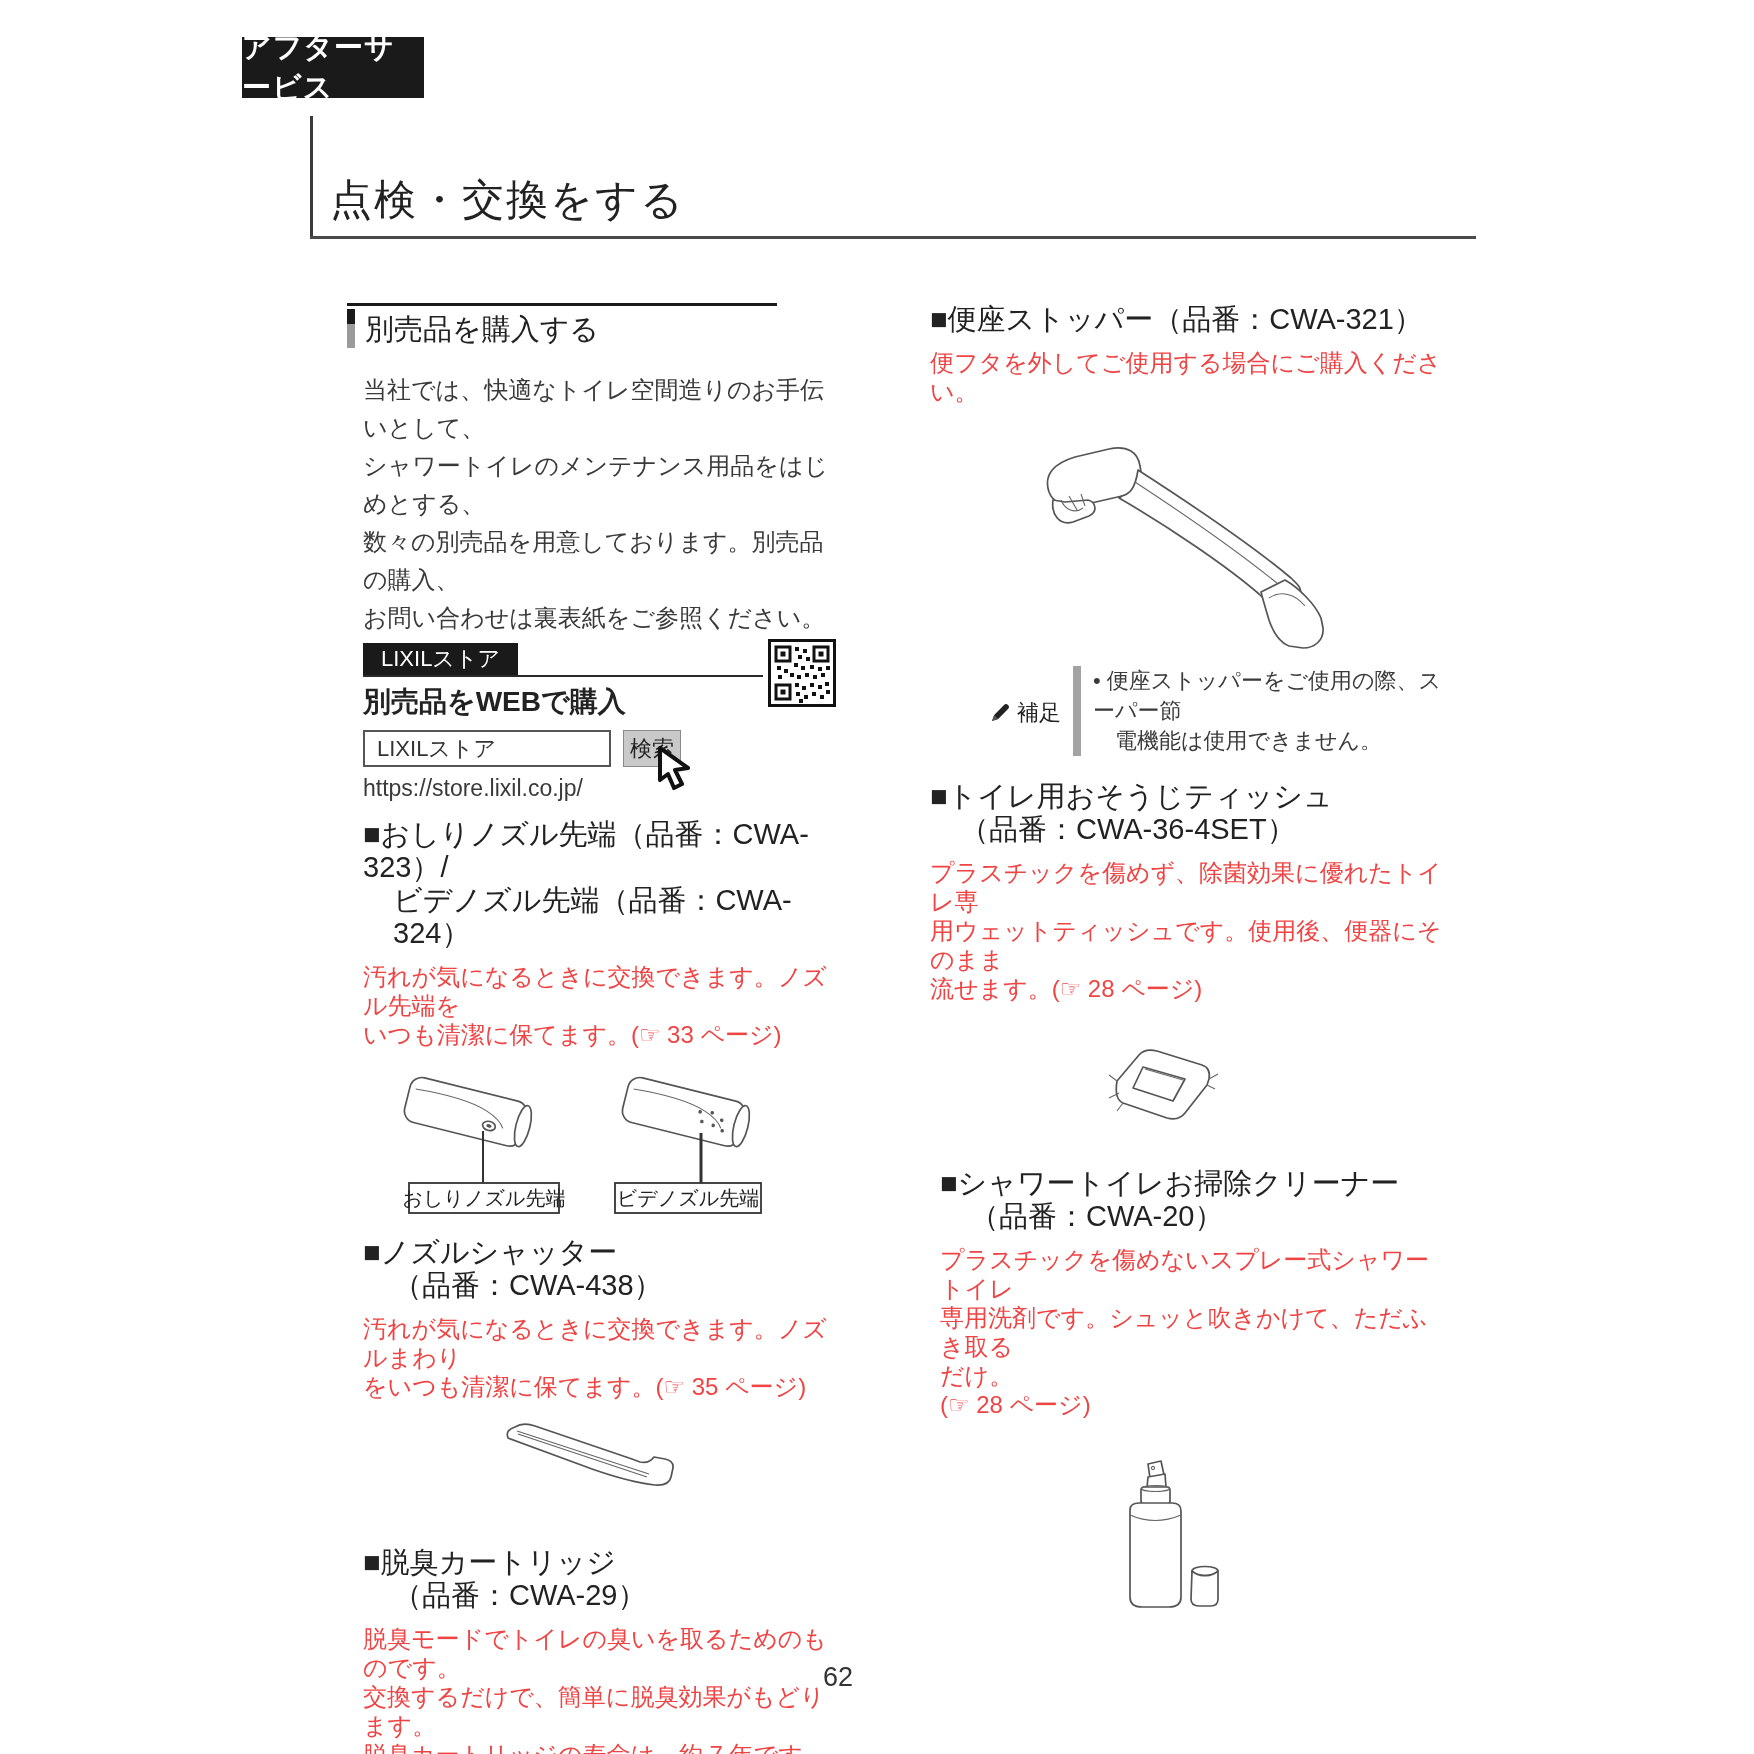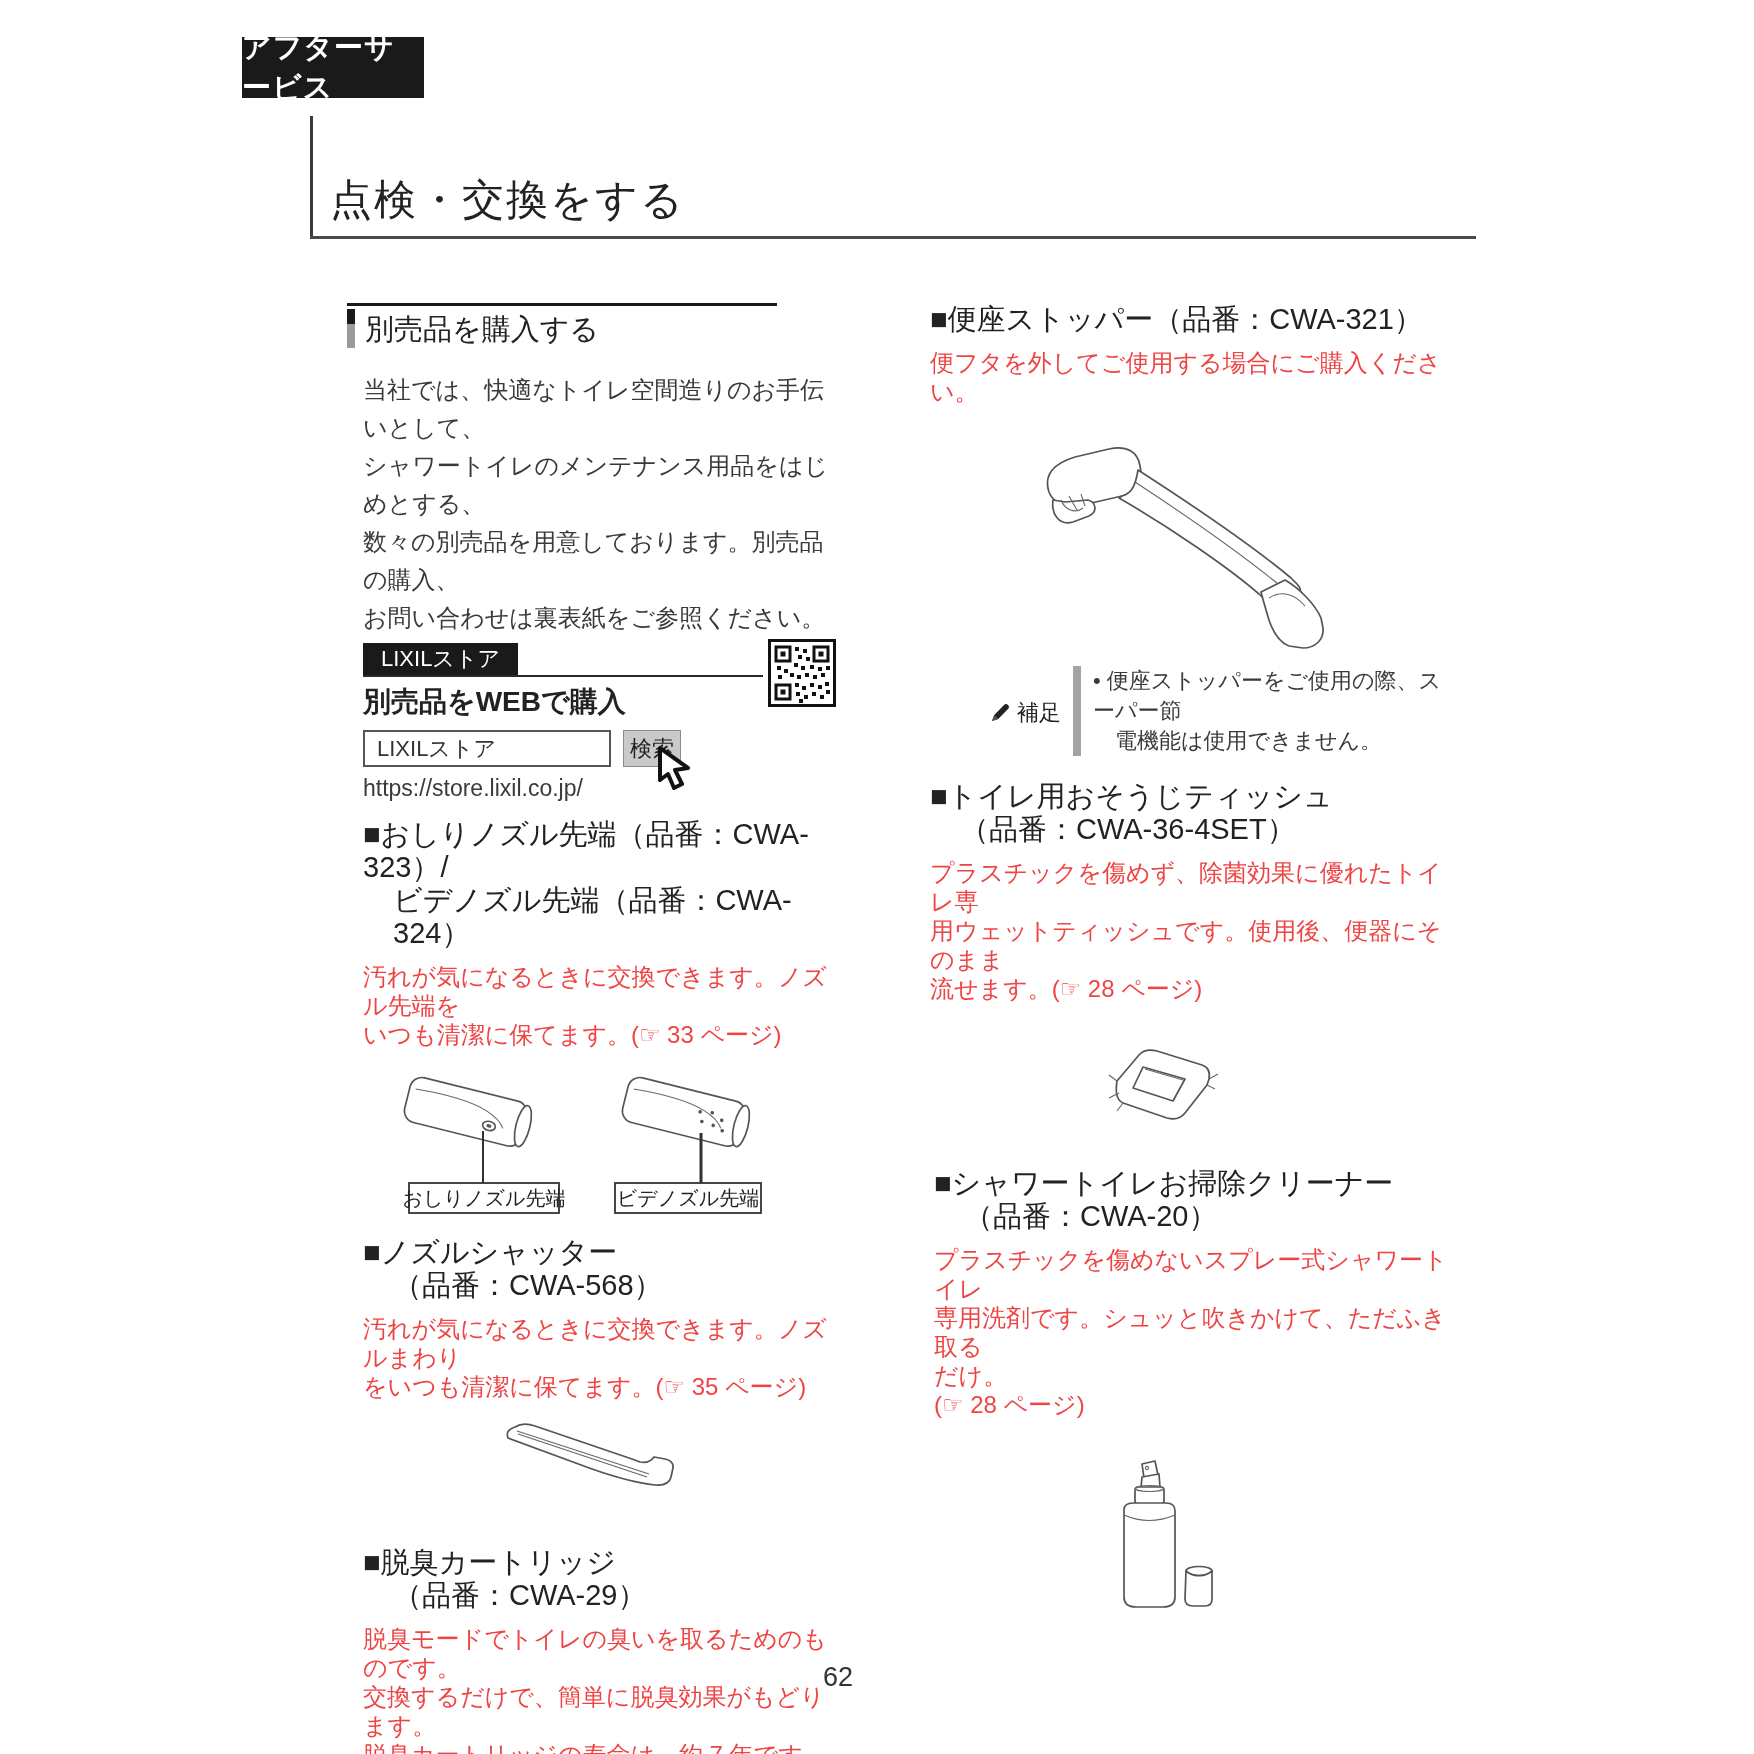--- a/index.html
+++ b/index.html
@@ -184,21 +184,21 @@
         </g>
         <line x1="318" y1="70" x2="318" y2="120" stroke="#333" stroke-width="3"></line>
         <rect class="lbl-box" x="232" y="120" width="146" height="30"></rect>
         <text class="lbl-txt" x="305" y="142" text-anchor="middle">ビデノズル先端</text>
       </svg>
     </div>
 
     <div class="product prod-shutter">
       <div class="p-heading">
         <span>■ノズルシャッター</span>
-        <span class="indent">（品番：CWA-568）</span>
+        <span class="indent">（品番：CWA-438）</span>
       </div>
       <div class="p-body">
         <div>汚れが気になるときに交換できます。ノズルまわり</div>
         <div>をいつも清潔に保てます。(☞ 35 ページ)</div>
       </div>
       <svg class="illus" width="200" height="95" viewBox="0 0 200 95">
         <path class="fillw" d="M18,6 Q8,9 11,17 L95,48 Q132,61 158,64 Q172,65 174,56 L176,47 Q177,40 168,38 L157,36 Q152,43 143,41 L135,38 L38,5 Q26,1 18,6 Z"></path>
         <path class="thin" d="M20,10 L152,53"></path>
         <path class="thin" d="M21,13 L150,56"></path>
       </svg>
@@ -263,21 +263,21 @@
         <div>流せます。(☞ 28 ページ)</div>
       </div>
       <svg class="illus" width="130" height="90" viewBox="0 0 130 90">
         <path class="fillw" d="M20,40 L42,14 Q48,7 60,10 L105,24 Q114,27 112,38 L110,44 L88,72 Q82,80 70,77 L26,62 Q17,58 20,40 Z"></path>
         <polygon class="fillw" points="46,26 88,38 76,60 36,47"></polygon>
         <path class="thin" d="M48,28 L86,39"></path>
         <path class="thin" d="M20,40 L12,34 M22,52 L12,57 M26,62 L20,70 M112,38 L121,33 M110,44 L118,48"></path>
       </svg>
     </div>
 
-    <div class="product prod-spray" style="margin-left:4px;">
+    <div class="product prod-spray" style="margin-left:10px;">
       <div class="p-heading">
         <span>■シャワートイレお掃除クリーナー</span>
         <span class="indent">（品番：CWA-20）</span>
       </div>
       <div class="p-body">
         <div>プラスチックを傷めないスプレー式シャワートイレ</div>
         <div>専用洗剤です。シュッと吹きかけて、ただふき取る</div>
         <div>だけ。</div>
         <div>(☞ 28 ページ)</div>
       </div>

